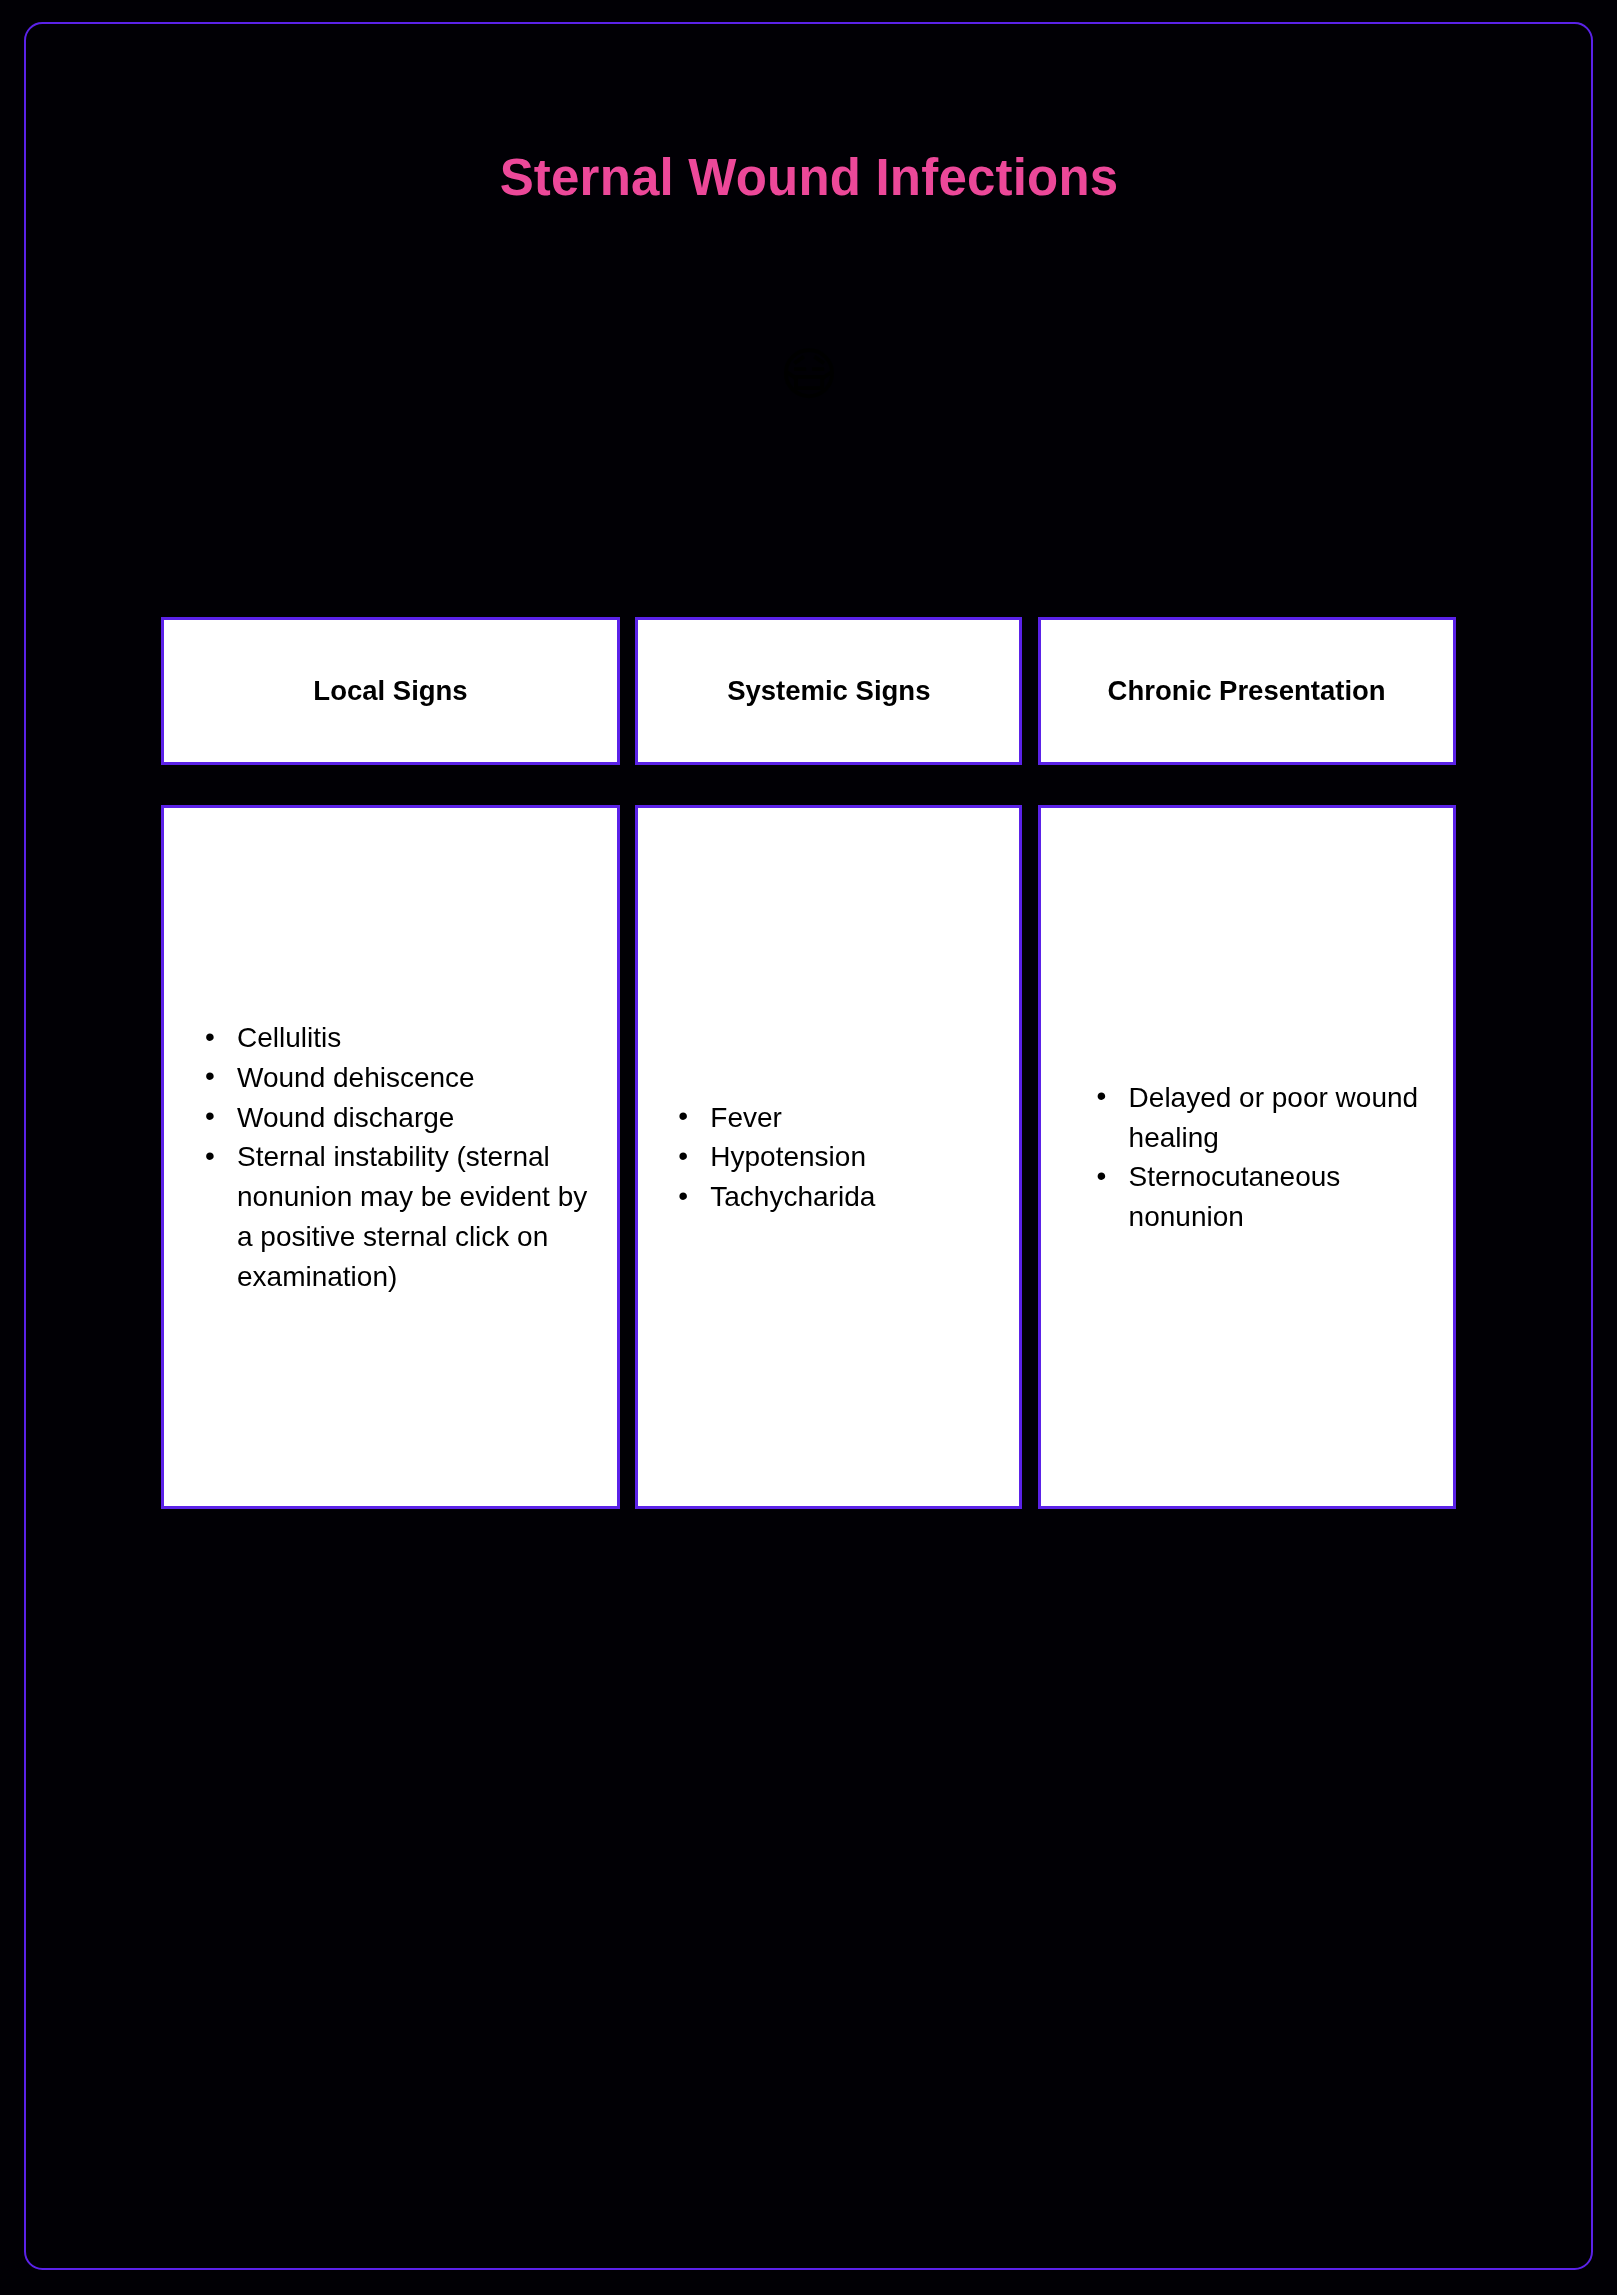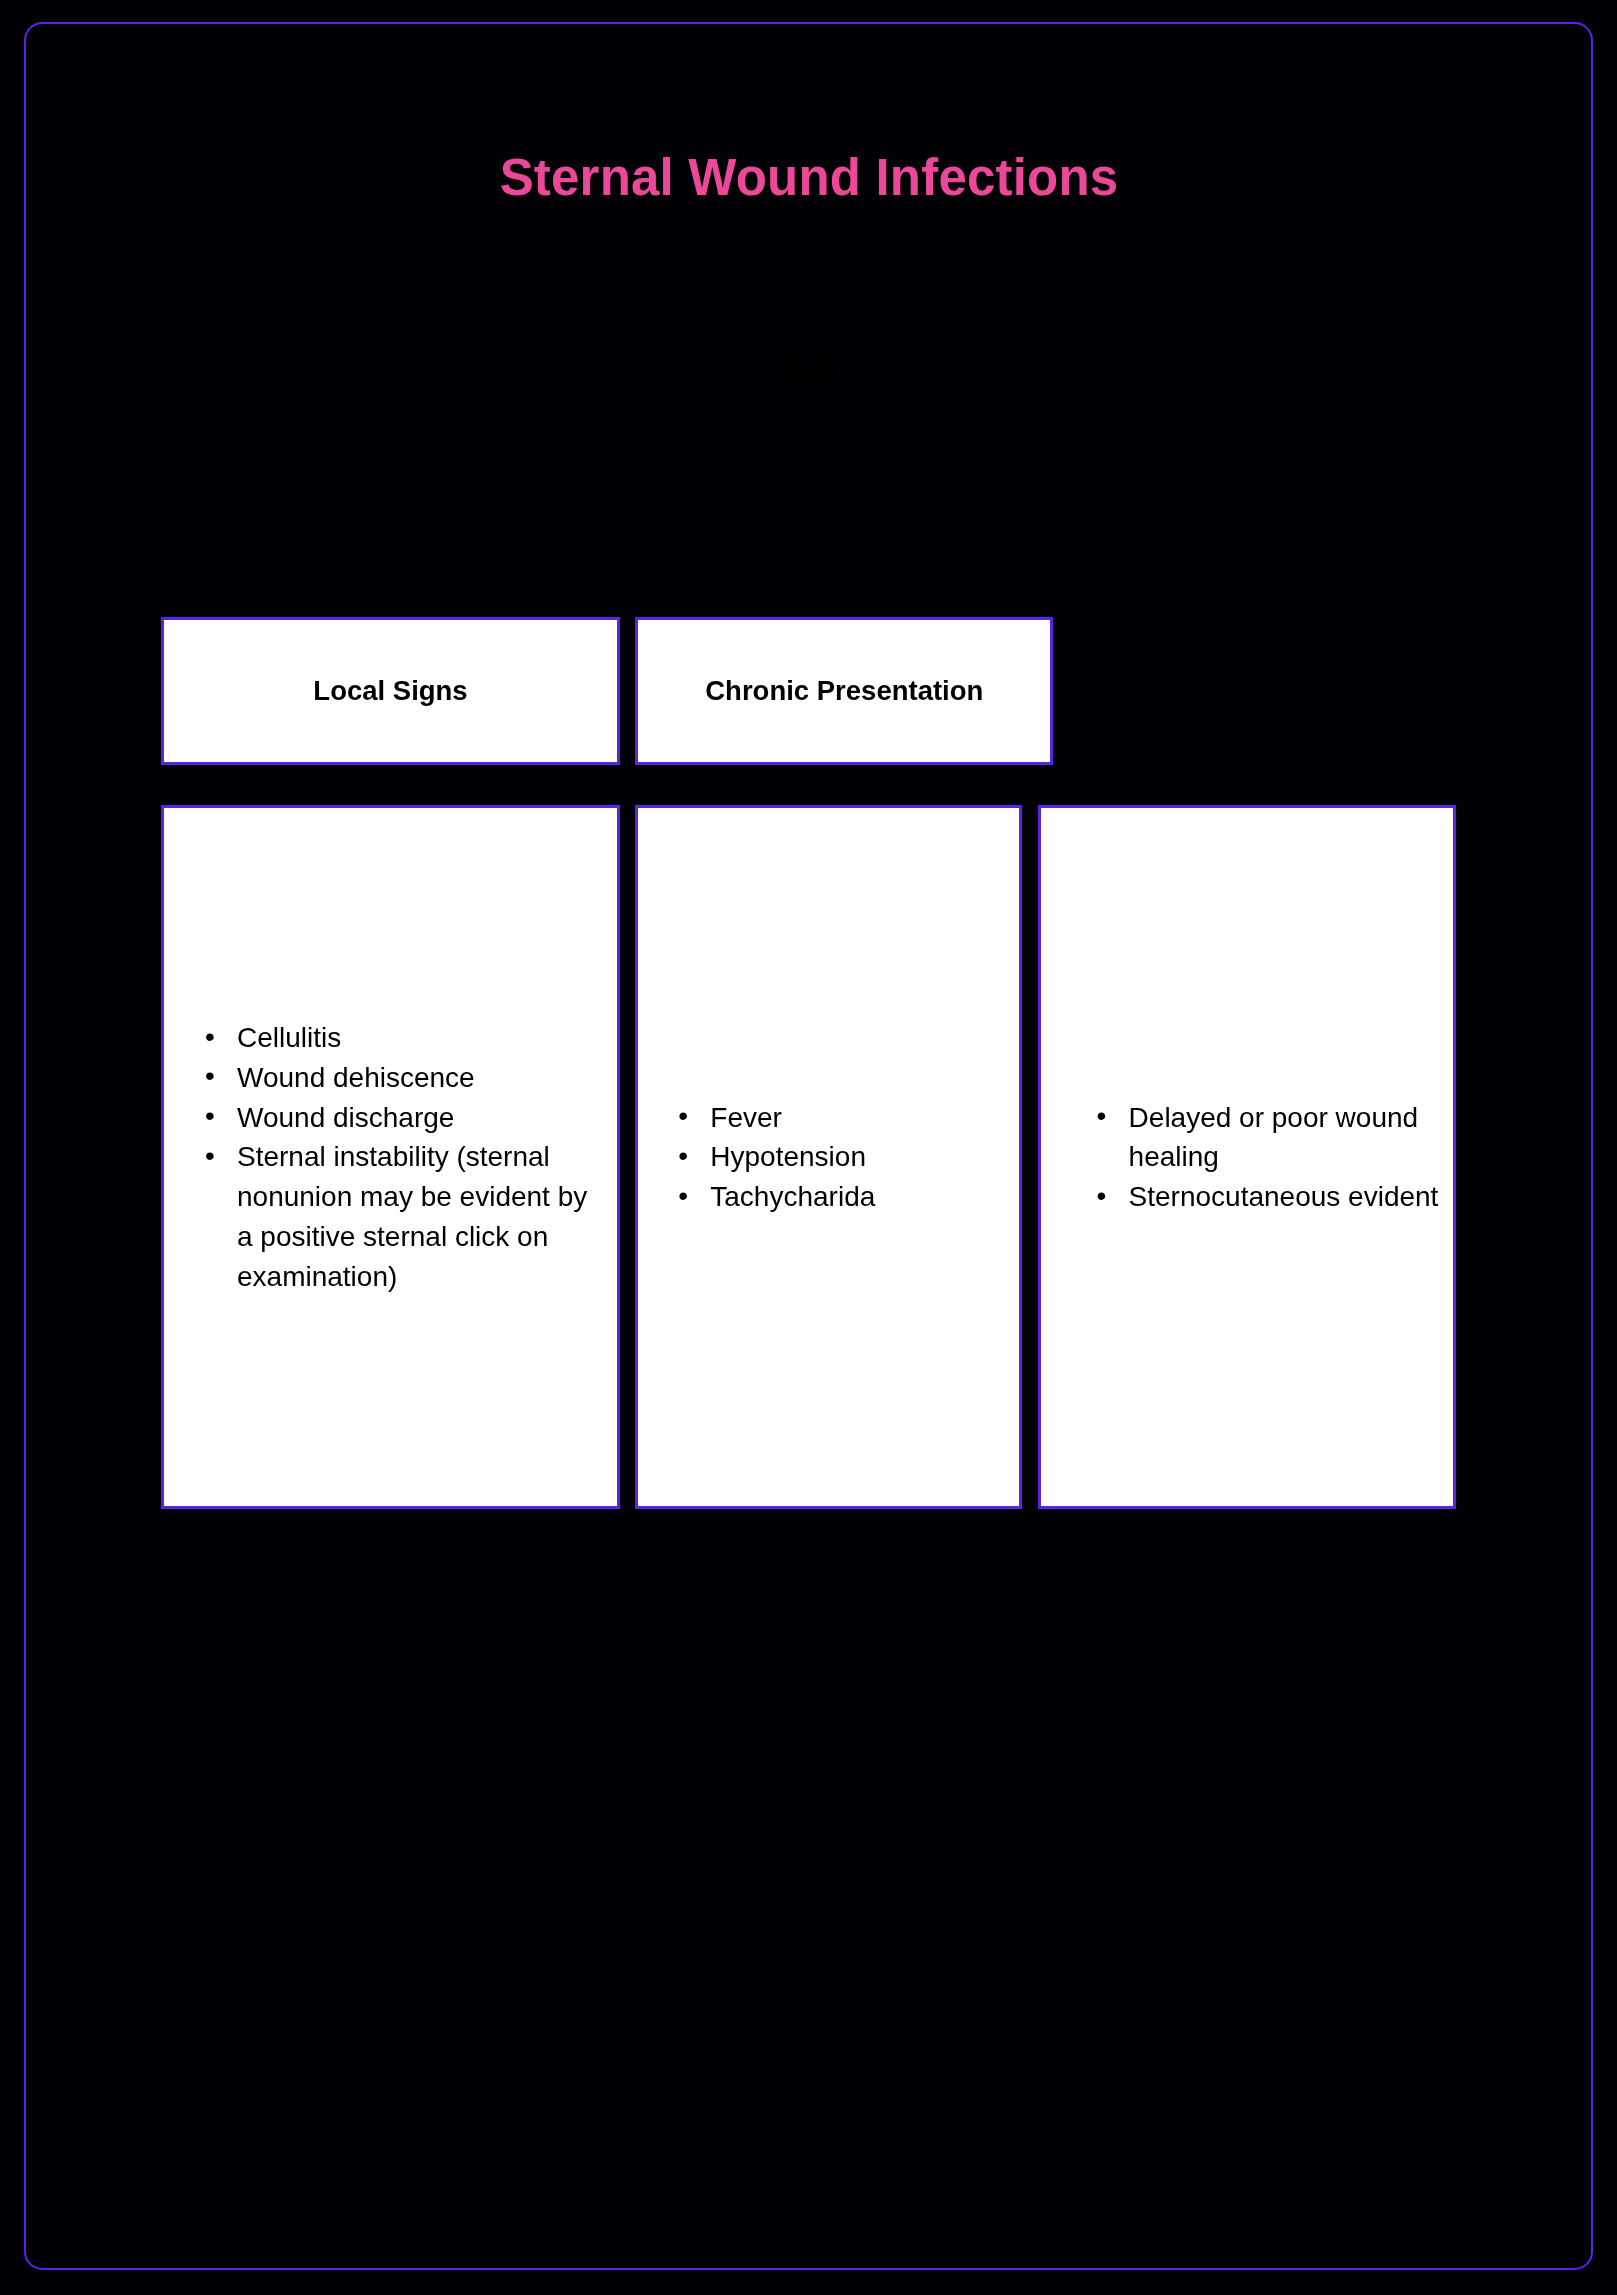--- a/index.html
+++ b/index.html
@@ -165,20 +165,23 @@
   </div>
 
   <div id="table">
 
     <div class="table-row">
 
       <div class="cell head-cell col-0">
         <div class="head-label">Local Signs</div>
       </div>
 
+      <div class="cell head-cell col-1">
+        <div class="head-label">Systemic Signs</div>
+      </div>
 
       <div class="cell head-cell col-2">
         <div class="head-label">Chronic Presentation</div>
       </div>
 
     </div>
 
     <div class="table-row">
 
       <div class="cell body-cell col-0">
@@ -194,21 +197,21 @@
         <ul class="bullet-list">
           <li>Fever</li>
           <li>Hypotension</li>
           <li>Tachycharida</li>
         </ul>
       </div>
 
       <div class="cell body-cell col-2">
         <ul class="bullet-list">
           <li>Delayed or poor wound healing</li>
-          <li>Sternocutaneous evident</li>
+          <li>Sternocutaneous nonunion</li>
         </ul>
       </div>
 
     </div>
 
   </div>
 
 </div>
 
 

